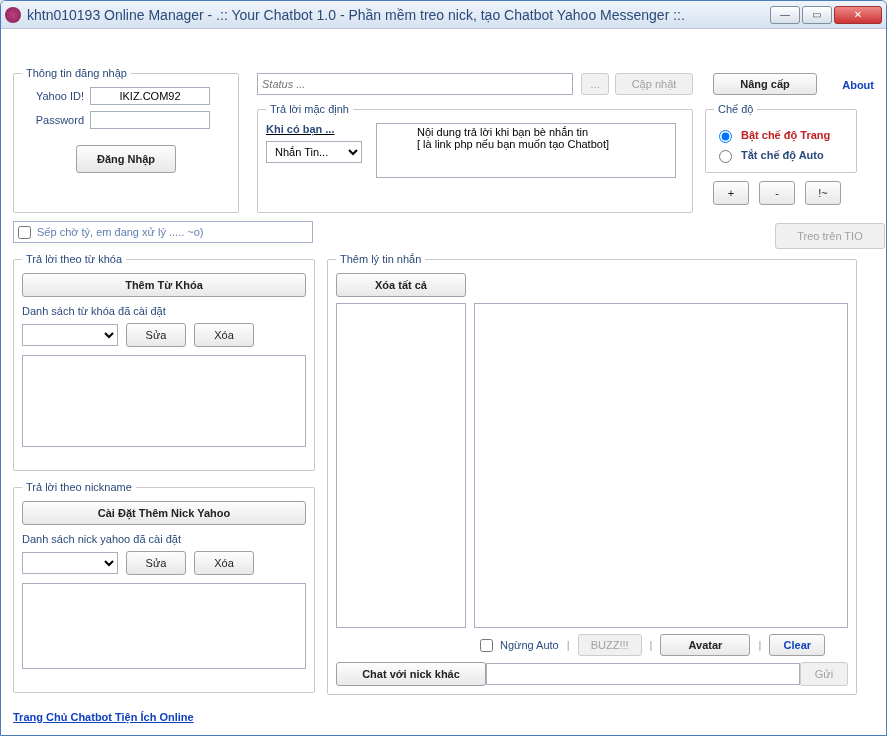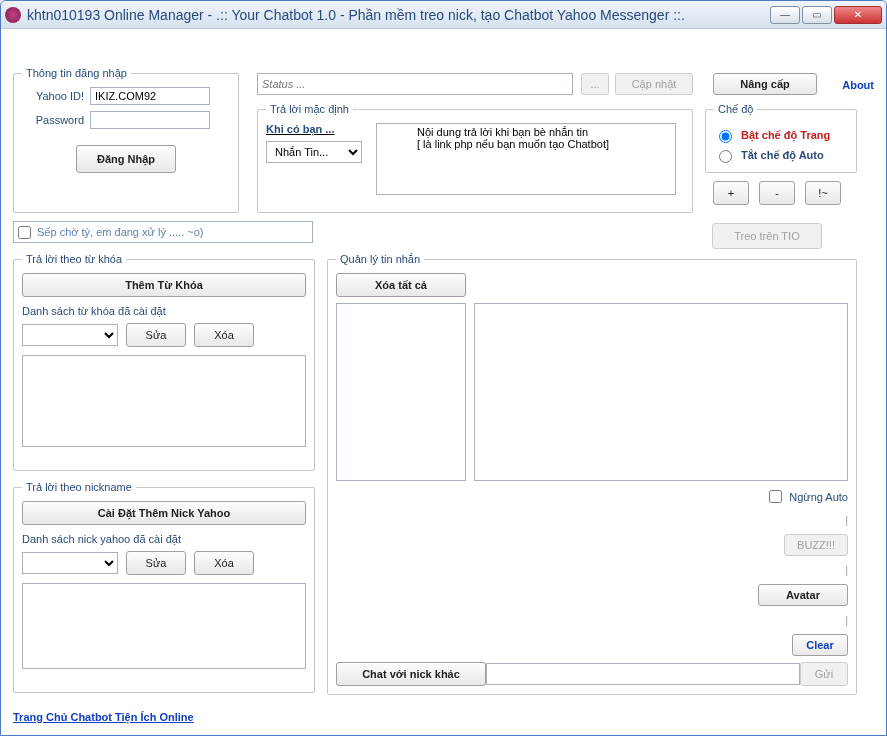--- a/index.html
+++ b/index.html
@@ -17,48 +17,48 @@
 .btn { background: linear-gradient(#fdfdfd, #e8e8e8); border: 1px solid #a0a0a0; border-radius: 3px; padding: 4px 10px; font-size: 11px; color: #222; cursor: pointer; min-height: 22px; display: inline-flex; align-items: center; justify-content: center; }
 .btn.disabled { color: #a0a0a0; background: #f0f0f0; border-color: #ccc; }
 input[type=text], textarea, select { border: 1px solid #a8b0c0; background: #fff; padding: 2px 4px; font-size: 11px; }
 textarea { resize: none; }
 .link { color: #1040c0; text-decoration: underline; cursor: pointer; font-weight: bold; }
 
 
 .fs-login { left: 12px; top: 38px; width: 226px; height: 146px; }
 .fs-login .row { display: flex; align-items: center; margin-bottom: 6px; gap: 6px; }
 .fs-login .row .lbl { width: 62px; text-align: right; color: #2a4a7a; }
-.fs-login input { width: 120px; height: 18px; }
+.fs-login input { width: 120px; height: 18px; text-align: center; }
 .fs-login .login-btn { margin: 16px auto 0; display: block; width: 100px; height: 28px; font-weight: bold; }
 
 
 .status-input { position: absolute; left: 256px; top: 44px; width: 316px; height: 22px; font-style: italic; color: #1040c0; padding: 2px 6px; border: 1px solid #a8b0c0; }
 .btn-dots { position: absolute; left: 580px; top: 44px; width: 28px; height: 22px; }
 .btn-update { position: absolute; left: 614px; top: 44px; width: 78px; height: 22px; }
 .btn-upgrade { position: absolute; left: 712px; top: 44px; width: 104px; height: 14px; font-weight: bold; }
 .about-link { position: absolute; right: 12px; top: 50px; color: #1040c0; font-weight: bold; cursor: pointer; }
 
 
 .fs-defreply { left: 256px; top: 74px; width: 436px; height: 110px; }
 .fs-defreply .inner { display: flex; gap: 10px; }
 .fs-defreply .leftcol { width: 100px; text-decoration: underline; }
 .fs-defreply .leftcol .lbl { color: #2a4a7a; font-weight: bold; margin-bottom: 6px; }
 .fs-defreply select { width: 96px; height: 22px; }
-.fs-defreply textarea { width: 300px; height: 72px; padding-left: 40px; }
+.fs-defreply textarea { width: 300px; height: 55px; padding-left: 40px; }
 
 
 .fs-mode { left: 704px; top: 74px; width: 152px; height: 70px; }
 .fs-mode .radio-row { display: flex; align-items: center; gap: 6px; margin: 4px 0; }
 .fs-mode .radio-row.sel label { color: #c02020; font-weight: bold; }
 .fs-mode .radio-row label { color: #2a4a7a; font-weight: bold; }
 
 .plusminus { position: absolute; left: 712px; top: 152px; display: flex; gap: 10px; }
 .plusminus .btn { width: 36px; height: 24px; }
 
-.btn-tio { position: absolute; left: 711px; top: 194px; width: 110px; height: 26px; }
+.btn-tio { position: absolute; left: 774px; top: 194px; width: 110px; height: 26px; }
 
 
 .wait-row { position: absolute; left: 12px; top: 192px; width: 300px; height: 22px; border: 1px solid #a0b0c8; display: flex; align-items: center; padding: 0 4px; gap: 6px; background: #fff; }
 .wait-row input { margin: 0; }
 .wait-row span { color: #6080b0; font-style: normal; }
 
 
 .fs-keyword { left: 12px; top: 224px; width: 302px; height: 218px; }
 .fs-keyword .wide-btn { width: 100%; height: 24px; font-weight: bold; }
 .fs-keyword .sub { color: #2a4a7a; margin: 8px 0 6px; }
@@ -75,21 +75,21 @@
 .fs-nick .sm-btn { width: 60px; height: 24px; }
 .fs-nick textarea { width: 100%; height: 86px; margin-top: 8px; }
 
 
 .fs-msg { left: 326px; top: 224px; width: 530px; height: 442px; display: flex; flex-direction: column; }
 .fs-msg .top-row { margin-bottom: 6px; }
 .fs-msg .top-row .btn { width: 130px; height: 24px; font-weight: bold; }
 .fs-msg .panes { display: flex; gap: 8px; flex: 1; }
 .fs-msg .list { width: 130px; border: 1px solid #a8b0c0; background: #fff; }
 .fs-msg .chat { flex: 1; border: 1px solid #a8b0c0; background: #fff; }
-.fs-msg .bot-row1 { display: flex; align-items: flex-end; gap: 8px; margin-top: 6px; padding-left: 140px; flex-direction: column; }
+.fs-msg .bot-row1 { display: flex; align-items: center; gap: 8px; margin-top: 6px; padding-left: 140px; }
 .fs-msg .bot-row1 .sep { color: #a0a0a0; }
 .fs-msg .bot-row2 { display: flex; align-items: center; margin-top: 6px; justify-content: flex-end; }
 .fs-msg .chat-other { width: 150px; height: 24px; font-weight: bold; }
 .fs-msg .msg-input { flex: 1; height: 22px; }
 .fs-msg .send-btn { width: 48px; height: 24px; }
 
 .fs-msg .ck { display: flex; align-items: center; gap: 4px; color: #2a4a7a; }
 .fs-msg .buzz { width: 64px; }
 .fs-msg .avatar { width: 90px; font-weight: bold; }
 .fs-msg .clear { width: 56px; color: #1040c0; font-weight: bold; }
@@ -188,21 +188,21 @@
       <div class="sub">Danh sách nick yahoo đã cài đặt</div>
       <div class="row2">
         <select><option></option></select>
         <button class="btn sm-btn">Sửa</button>
         <button class="btn sm-btn">Xóa</button>
       </div>
       <textarea style=""></textarea>
     </fieldset>
 
     <fieldset class="fs-msg">
-      <legend>Quản lý tin nhắn</legend>
+      <legend>Thêm lý tin nhắn</legend>
       <div class="top-row">
         <button class="btn">Xóa tất cả</button>
       </div>
       <div class="panes">
         <div class="list"></div>
         <div class="chat"></div>
       </div>
       <div class="bot-row1">
         <div class="ck">
           <input type="checkbox" style="">

